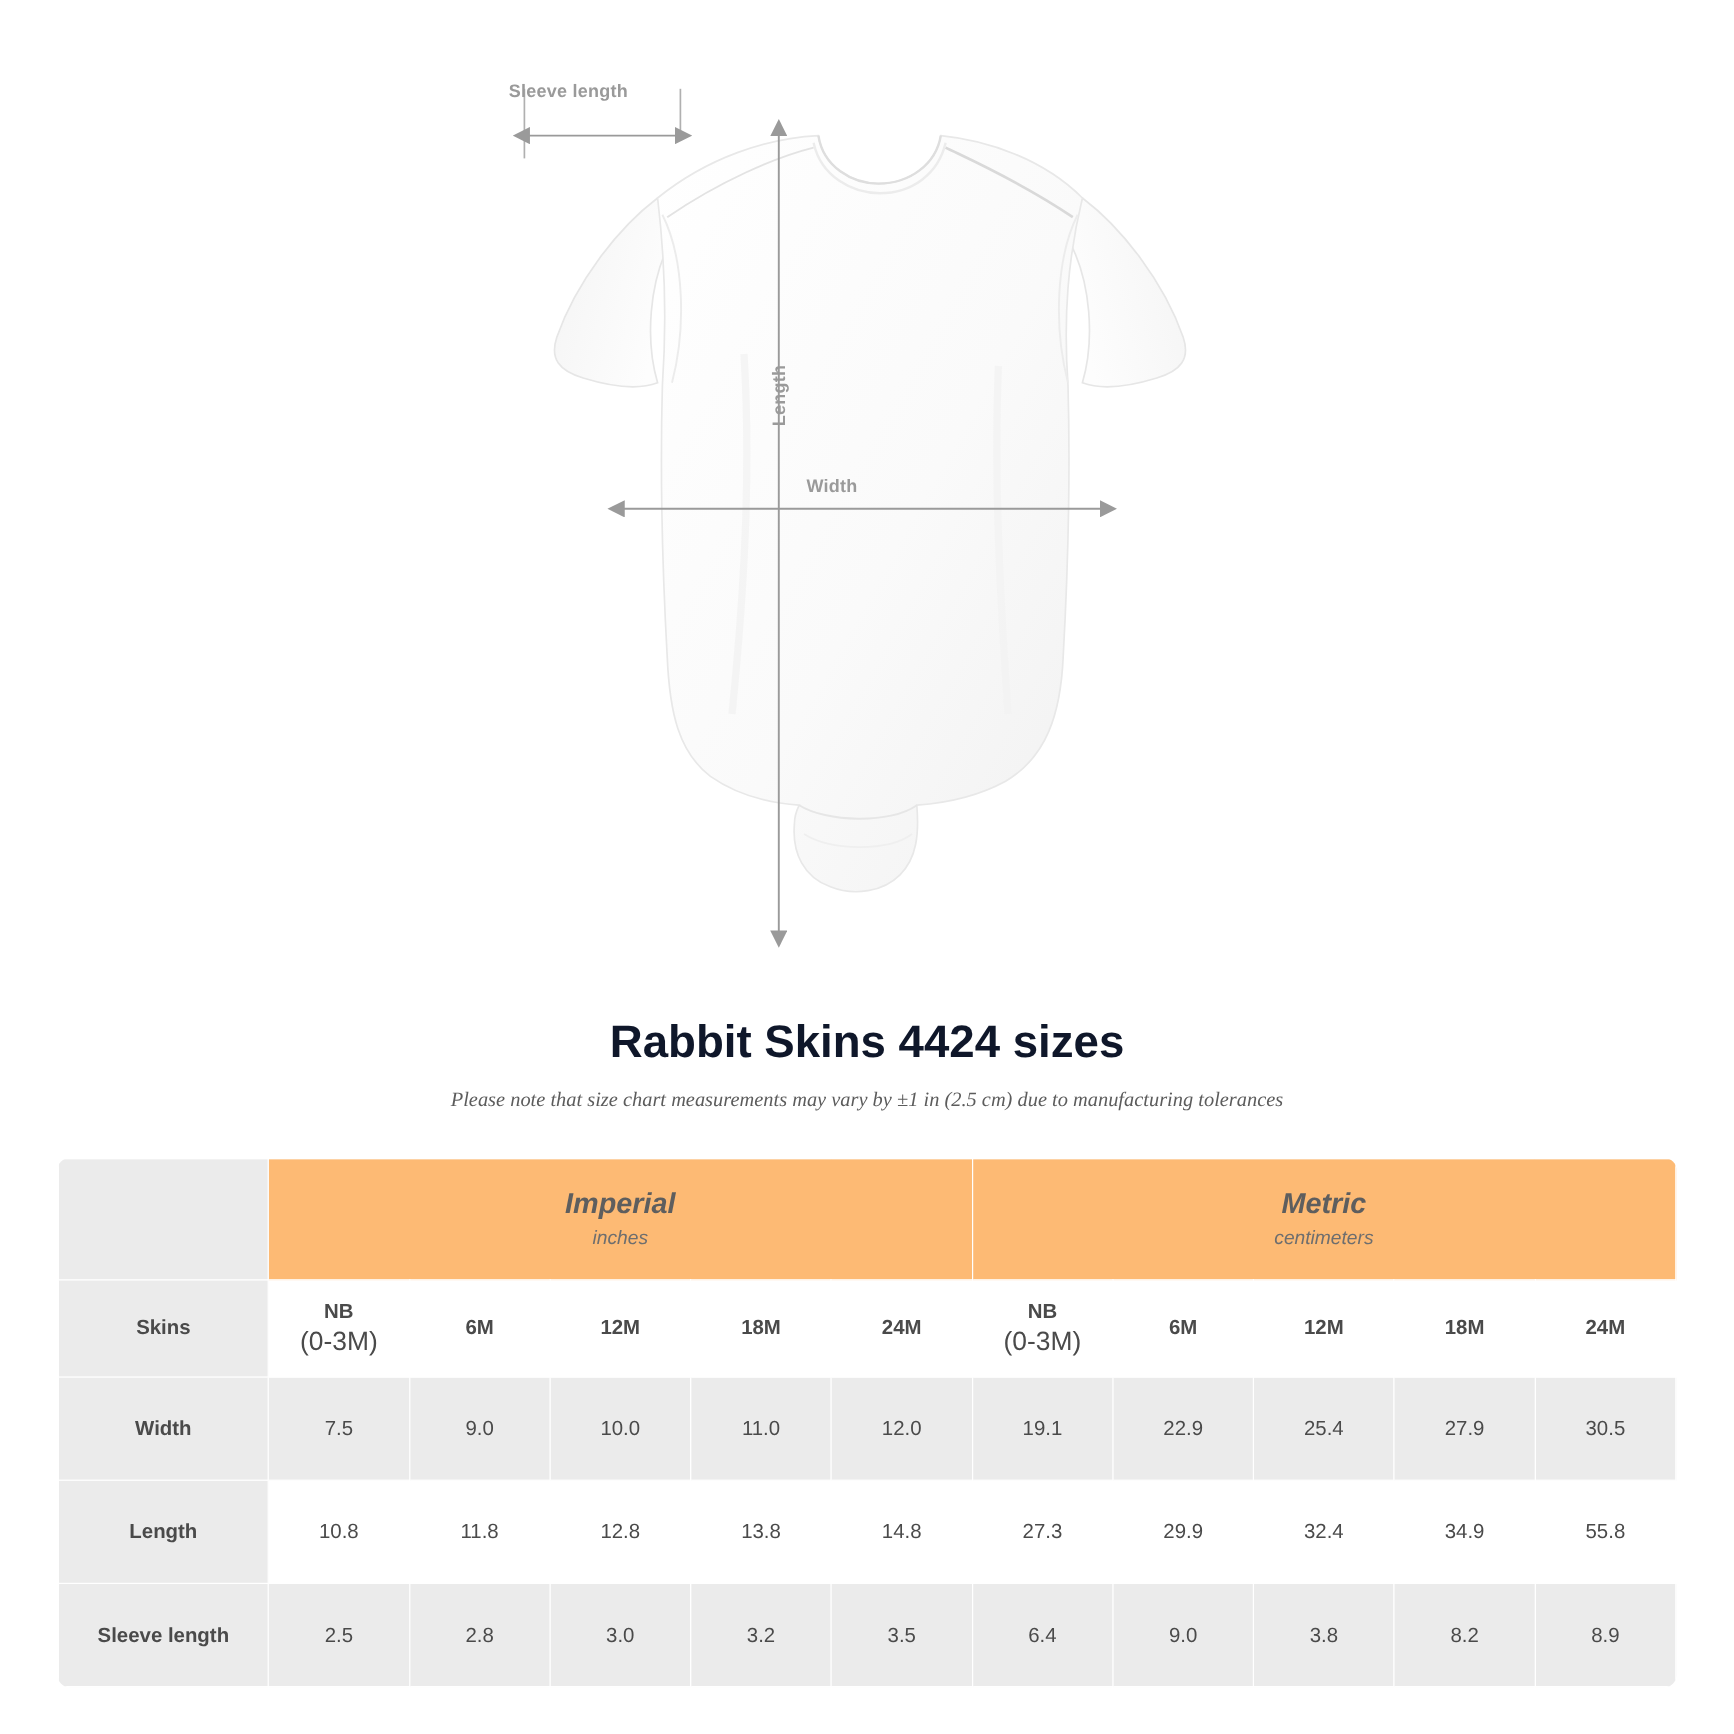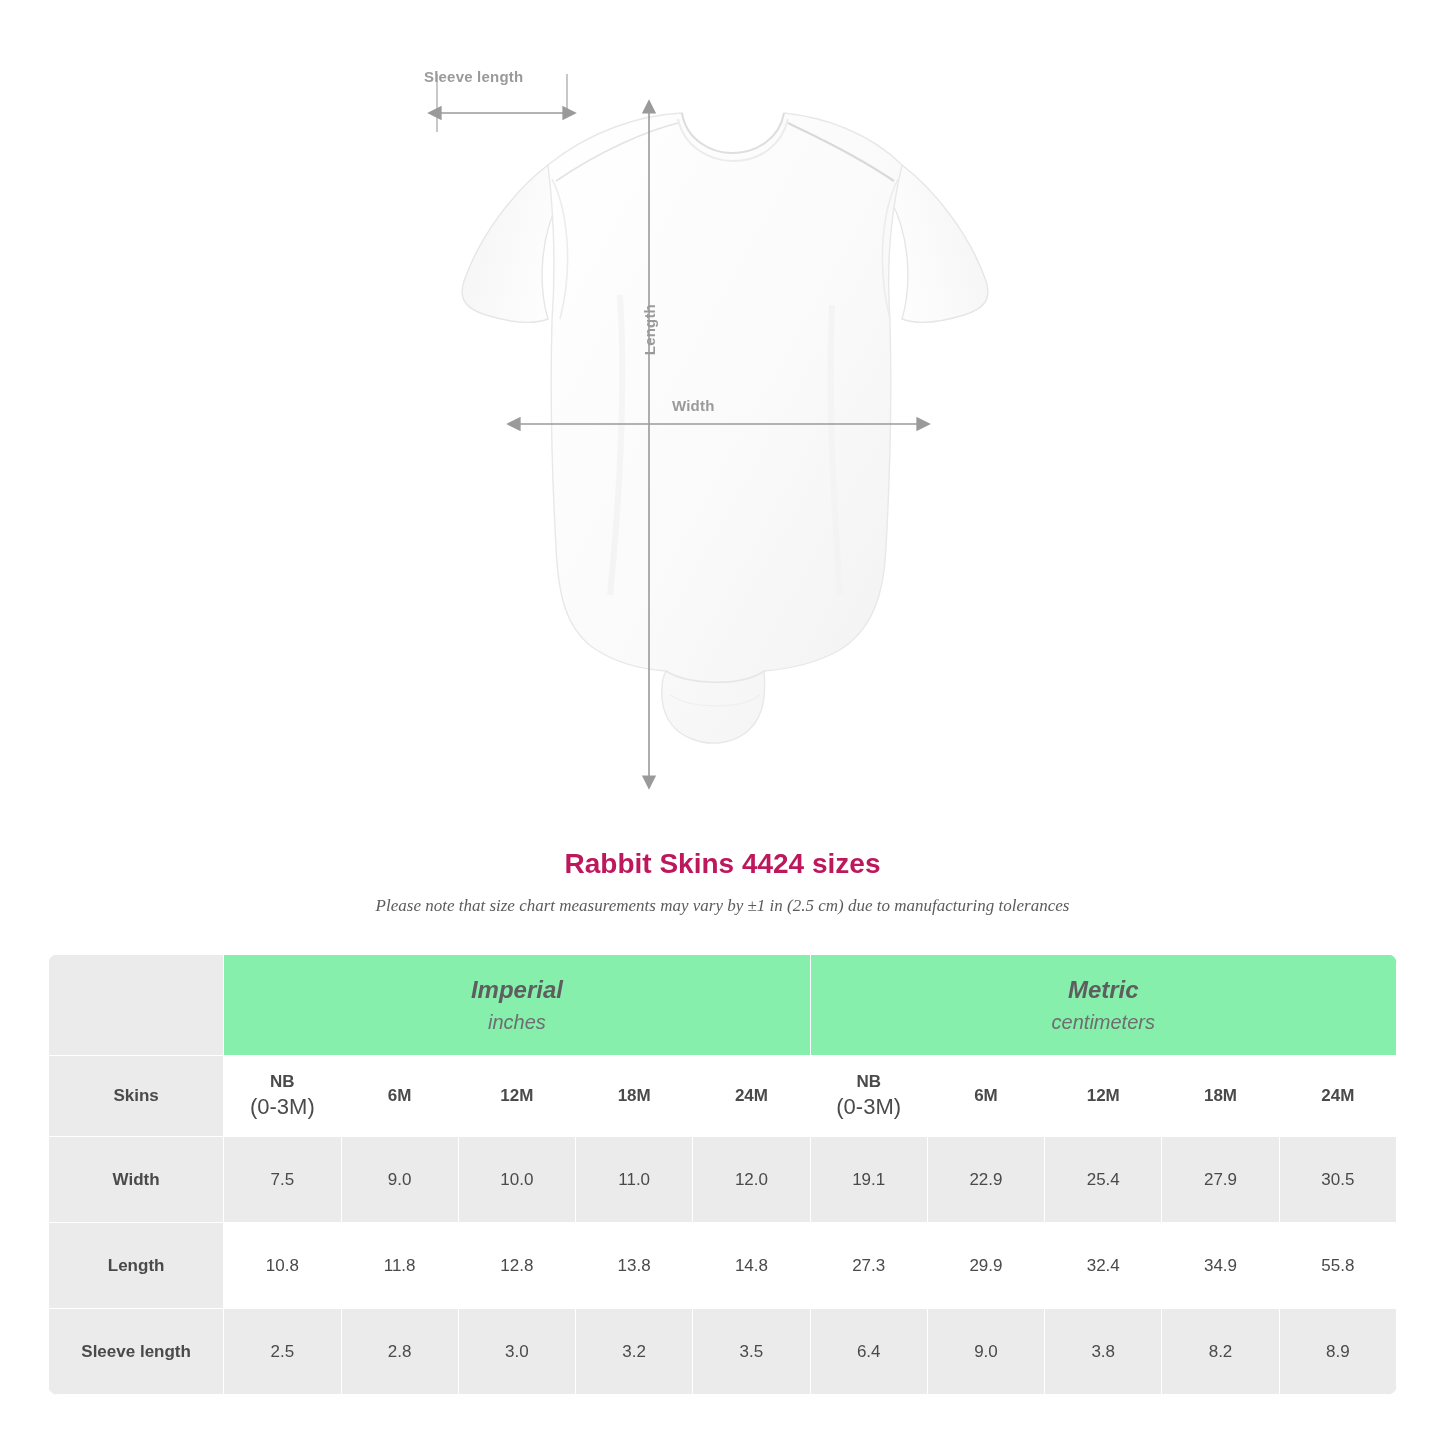--- a/index.html
+++ b/index.html
@@ -69,23 +69,23 @@
     height: 830px;
     pointer-events: none;
   }
 
   
   .heading-block {
     text-align: center;
     margin-top: 18px;
   }
   .chart-title {
-    font-size: 28px;
-    font-weight: bold;
-    color: #be185d;
+    font-size: 38px;
+    font-weight: bold;
+    color: #0f172a;
     margin: 0 0 16px 0;
   }
   .chart-note {
     font-size: 17px;
     font-style: italic;
     color: #5c5c5c;
     margin: 0;
     font-family: Liberation Serif, serif;
   }
 
@@ -102,36 +102,36 @@
   table.size-table td,
   table.size-table th {
     border: 1px solid #ffffff;
     text-align: center;
     vertical-align: middle;
     font-size: 17px;
     color: #4a4a4a;
   }
   
   .unit-row td {
-    background: #86efac;
+    background: #fdba74;
     height: 100px;
     padding: 0;
   }
   .unit-row td.unit-spacer {
     background: #ebebeb;
   }
   .unit-name {
     font-size: 24px;
     font-weight: bold;
     font-style: italic;
     color: #5e5e5e;
     line-height: 1.2;
   }
   .unit-sub {
-    font-size: 20px;
+    font-size: 16px;
     font-style: italic;
     color: #6e6e6e;
     margin-top: 6px;
   }
   
   .size-row td {
     background: #ffffff;
     height: 78px;
     font-weight: bold;
     font-size: 17px;

